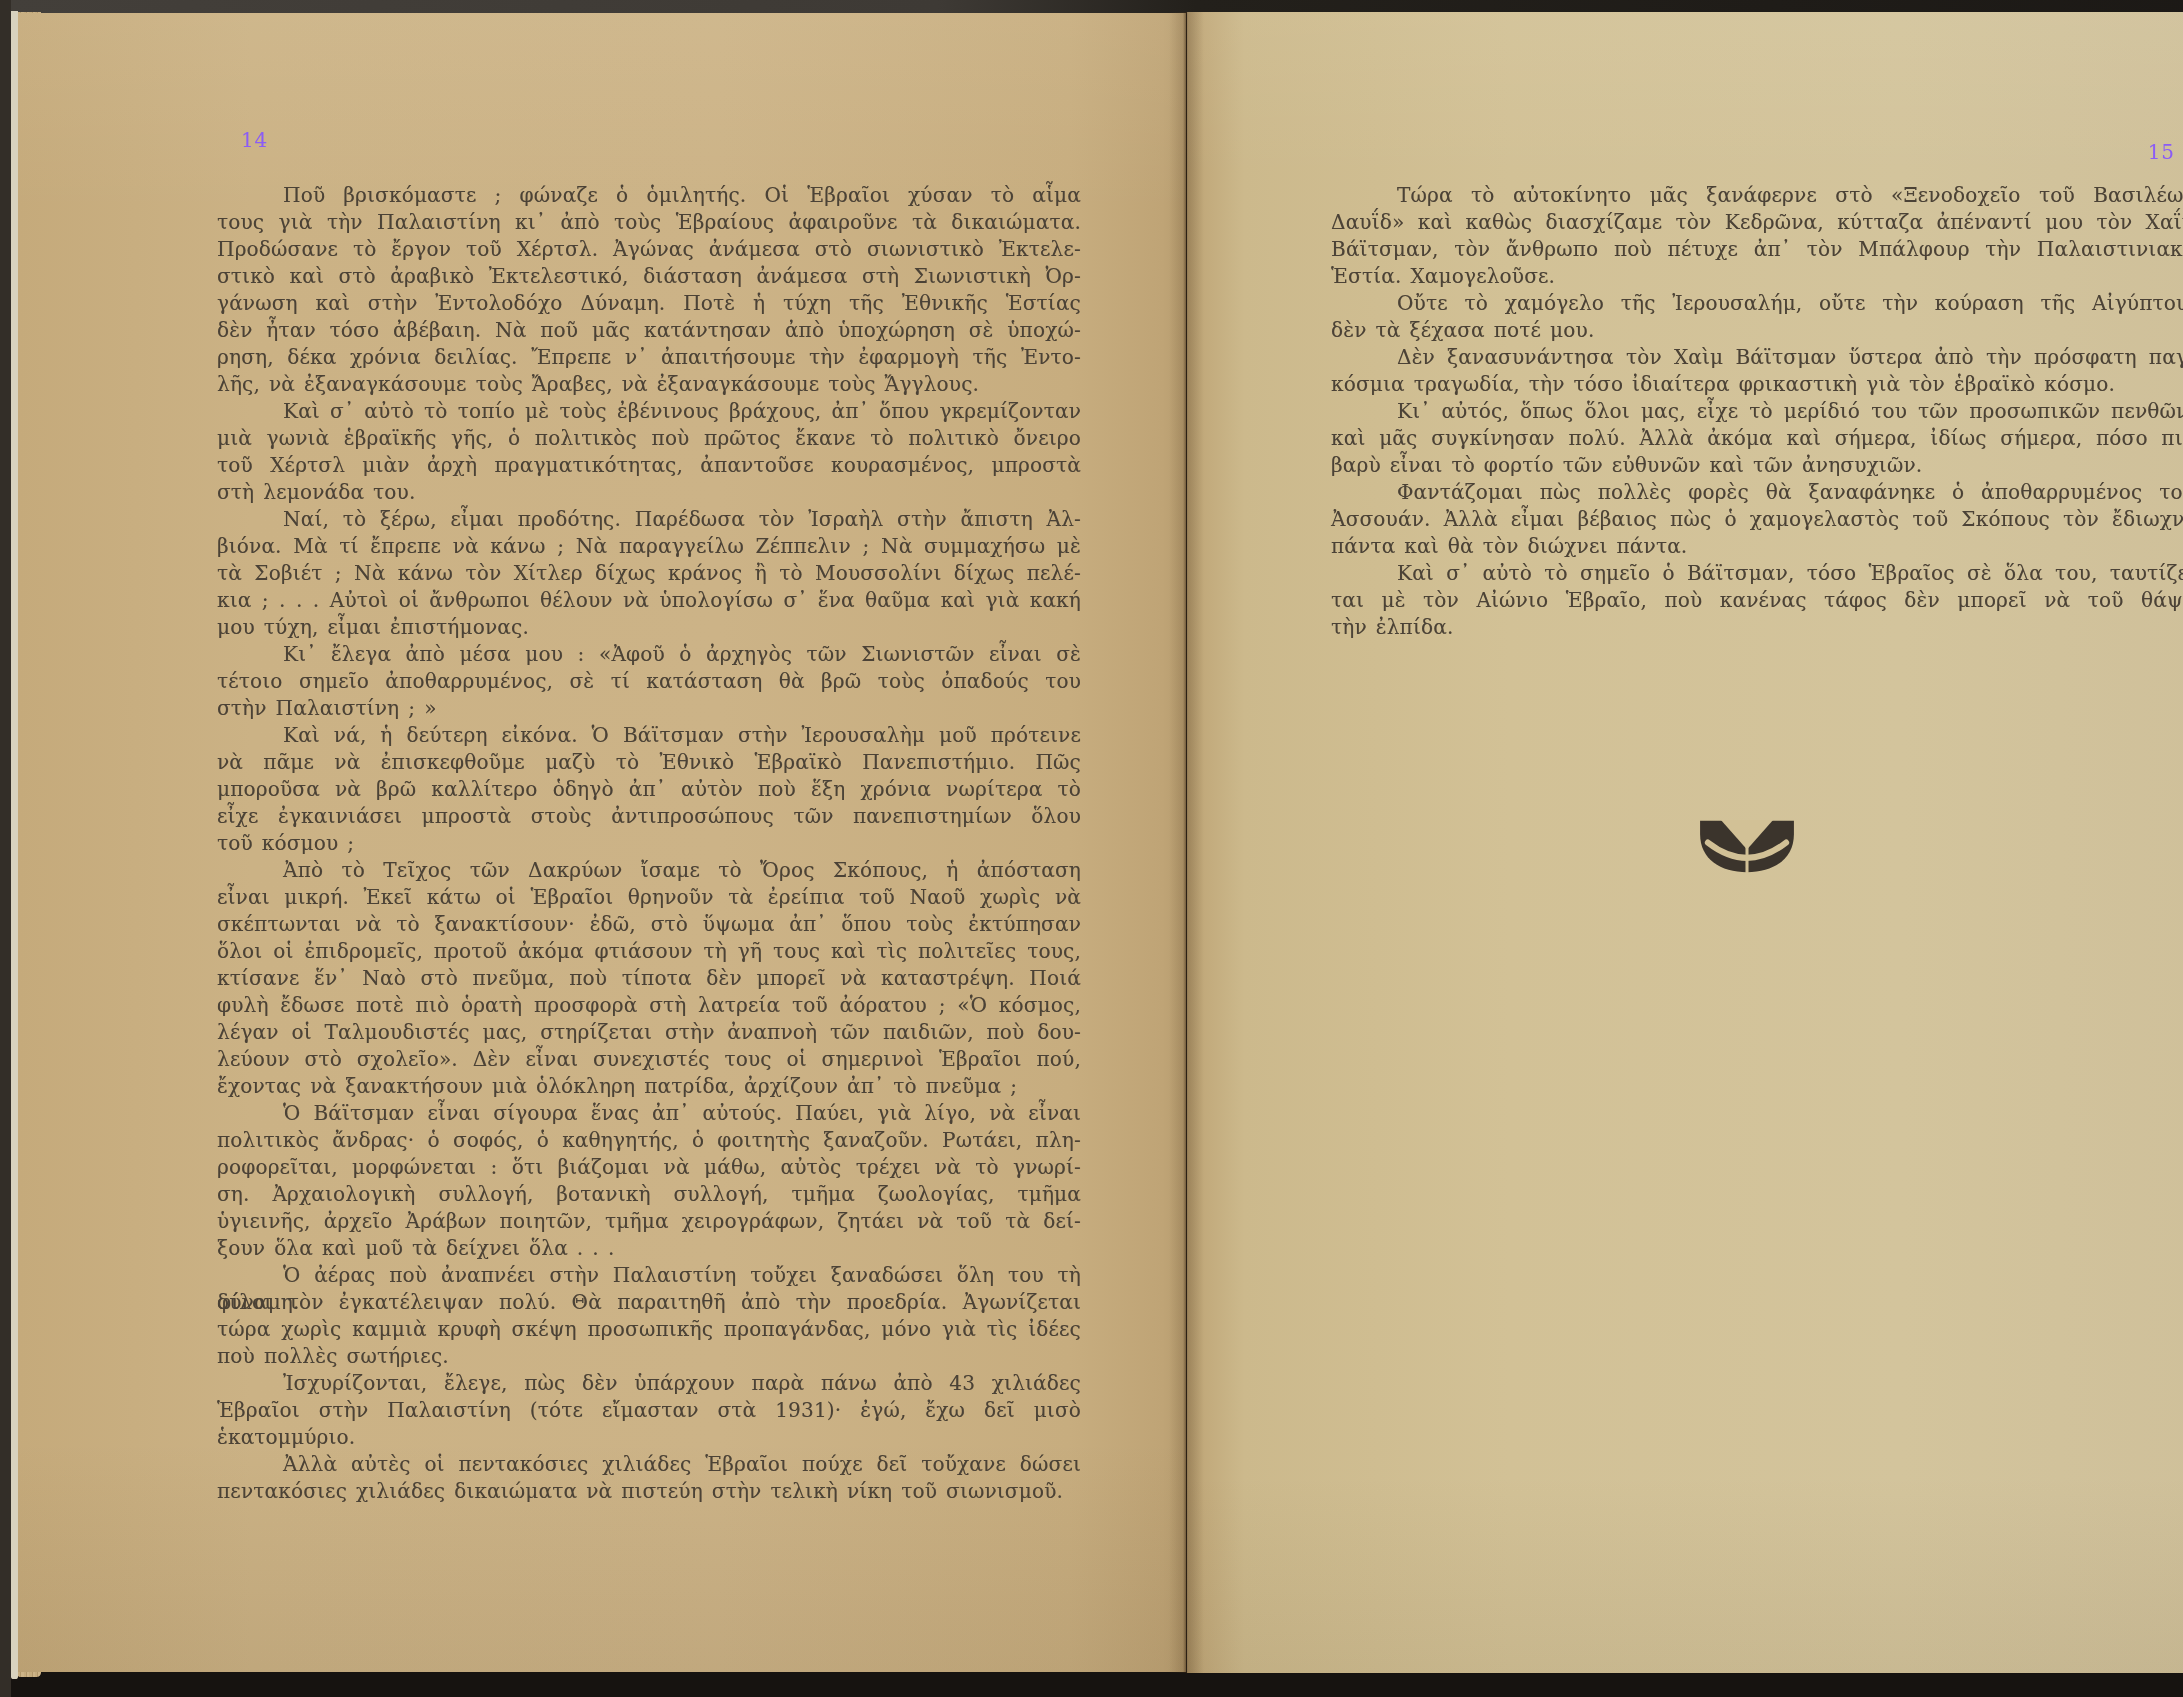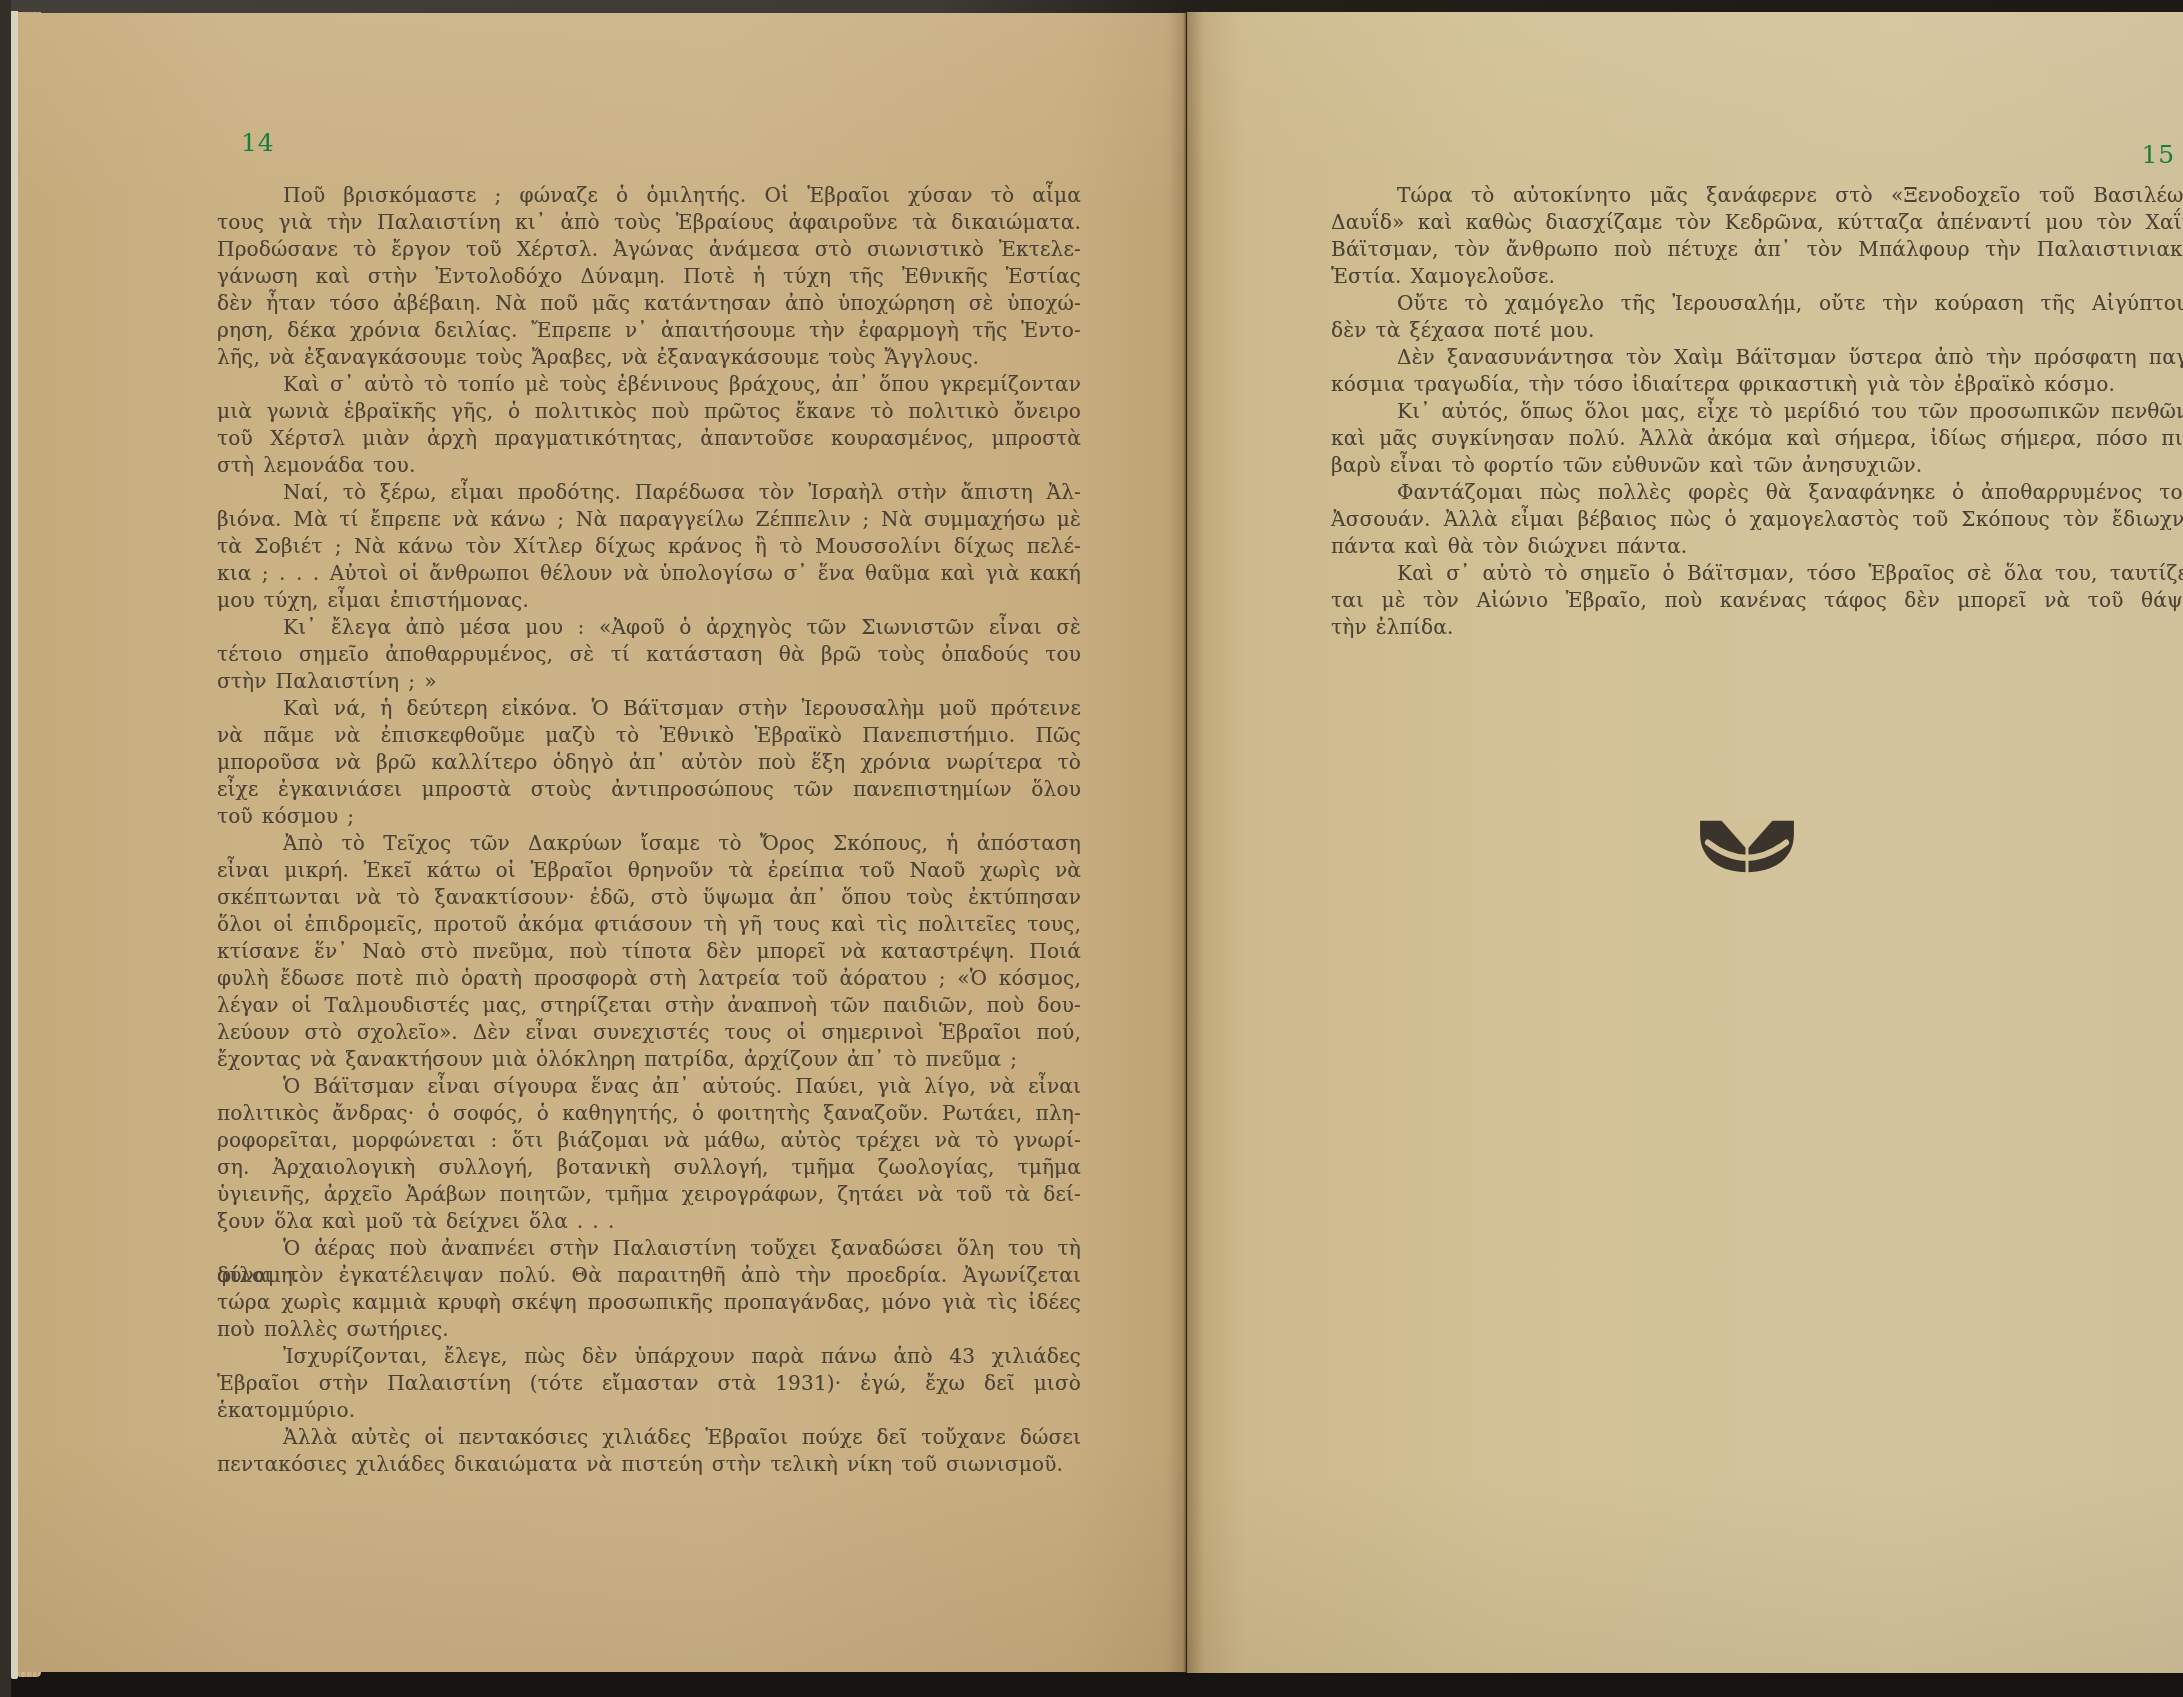--- a/index.html
+++ b/index.html
@@ -67,21 +67,21 @@
     position: absolute; left: 1169px; top: 12.2px; width: 35px; height: 1661px;
     background: linear-gradient(to right,
       rgba(0,0,0,0) 0%, rgba(90,65,35,0.18) 40%,
       rgba(60,40,18,0.55) 49%, rgba(60,40,18,0.25) 54%,
       rgba(0,0,0,0) 100%);
   }
 
   
   .pageno {
     position: absolute;
-    font-size: 25px; color: #15803d; letter-spacing: 0.9px;
+    font-size: 20px; color: #8b5cf6; letter-spacing: 0.9px;
   }
   .pageno-left  { left: 241px;  top: 128px; }
   .pageno-right { left: 2070px; top: 140px; width: 105px; text-align: right; }
 
   .textcol {
     position: absolute;
     width: 864px;
     font-size: 20px;
     line-height: 27px;
     color: #4b4236;
@@ -125,20 +125,21 @@
   <div class="gutter"></div>
 
   <div class="pageno pageno-left">14</div>
   <div class="pageno pageno-right">15</div>
 
   <div class="textcol textcol-left">
       <div class="para">
         <div class="line">Ποῦ βρισκόμαστε ; φώναζε ὁ ὁμιλητής. Οἱ Ἑβραῖοι χύσαν τὸ αἷμα</div>
         <div class="line">τους γιὰ τὴν Παλαιστίνη κι᾽ ἀπὸ τοὺς Ἑβραίους ἀφαιροῦνε τὰ δικαιώματα.</div>
         <div class="line">Προδώσανε τὸ ἔργον τοῦ Χέρτσλ. Ἀγώνας ἀνάμεσα στὸ σιωνιστικὸ Ἐκτελε-</div>
+        <div class="line">στικὸ καὶ στὸ ἀραβικὸ Ἐκτελεστικό, διάσταση ἀνάμεσα στὴ Σιωνιστικὴ Ὀρ-</div>
         <div class="line">γάνωση καὶ στὴν Ἐντολοδόχο Δύναμη. Ποτὲ ἡ τύχη τῆς Ἐθνικῆς Ἑστίας</div>
         <div class="line">δὲν ἦταν τόσο ἀβέβαιη. Νὰ ποῦ μᾶς κατάντησαν ἀπὸ ὑποχώρηση σὲ ὑποχώ-</div>
         <div class="line">ρηση, δέκα χρόνια δειλίας. Ἔπρεπε ν᾽ ἀπαιτήσουμε τὴν ἐφαρμογὴ τῆς Ἐντο-</div>
         <div class="line last">λῆς, νὰ ἐξαναγκάσουμε τοὺς Ἄραβες, νὰ ἐξαναγκάσουμε τοὺς Ἄγγλους.</div>
       </div>
       <div class="para">
         <div class="line">Καὶ σ᾽ αὐτὸ τὸ τοπίο μὲ τοὺς ἐβένινους βράχους, ἀπ᾽ ὅπου γκρεμίζονταν</div>
         <div class="line">μιὰ γωνιὰ ἑβραϊκῆς γῆς, ὁ πολιτικὸς ποὺ πρῶτος ἔκανε τὸ πολιτικὸ ὄνειρο</div>
         <div class="line">τοῦ Χέρτσλ μιὰν ἀρχὴ πραγματικότητας, ἀπαντοῦσε κουρασμένος, μπροστὰ</div>
         <div class="line last">στὴ λεμονάδα του.</div>

